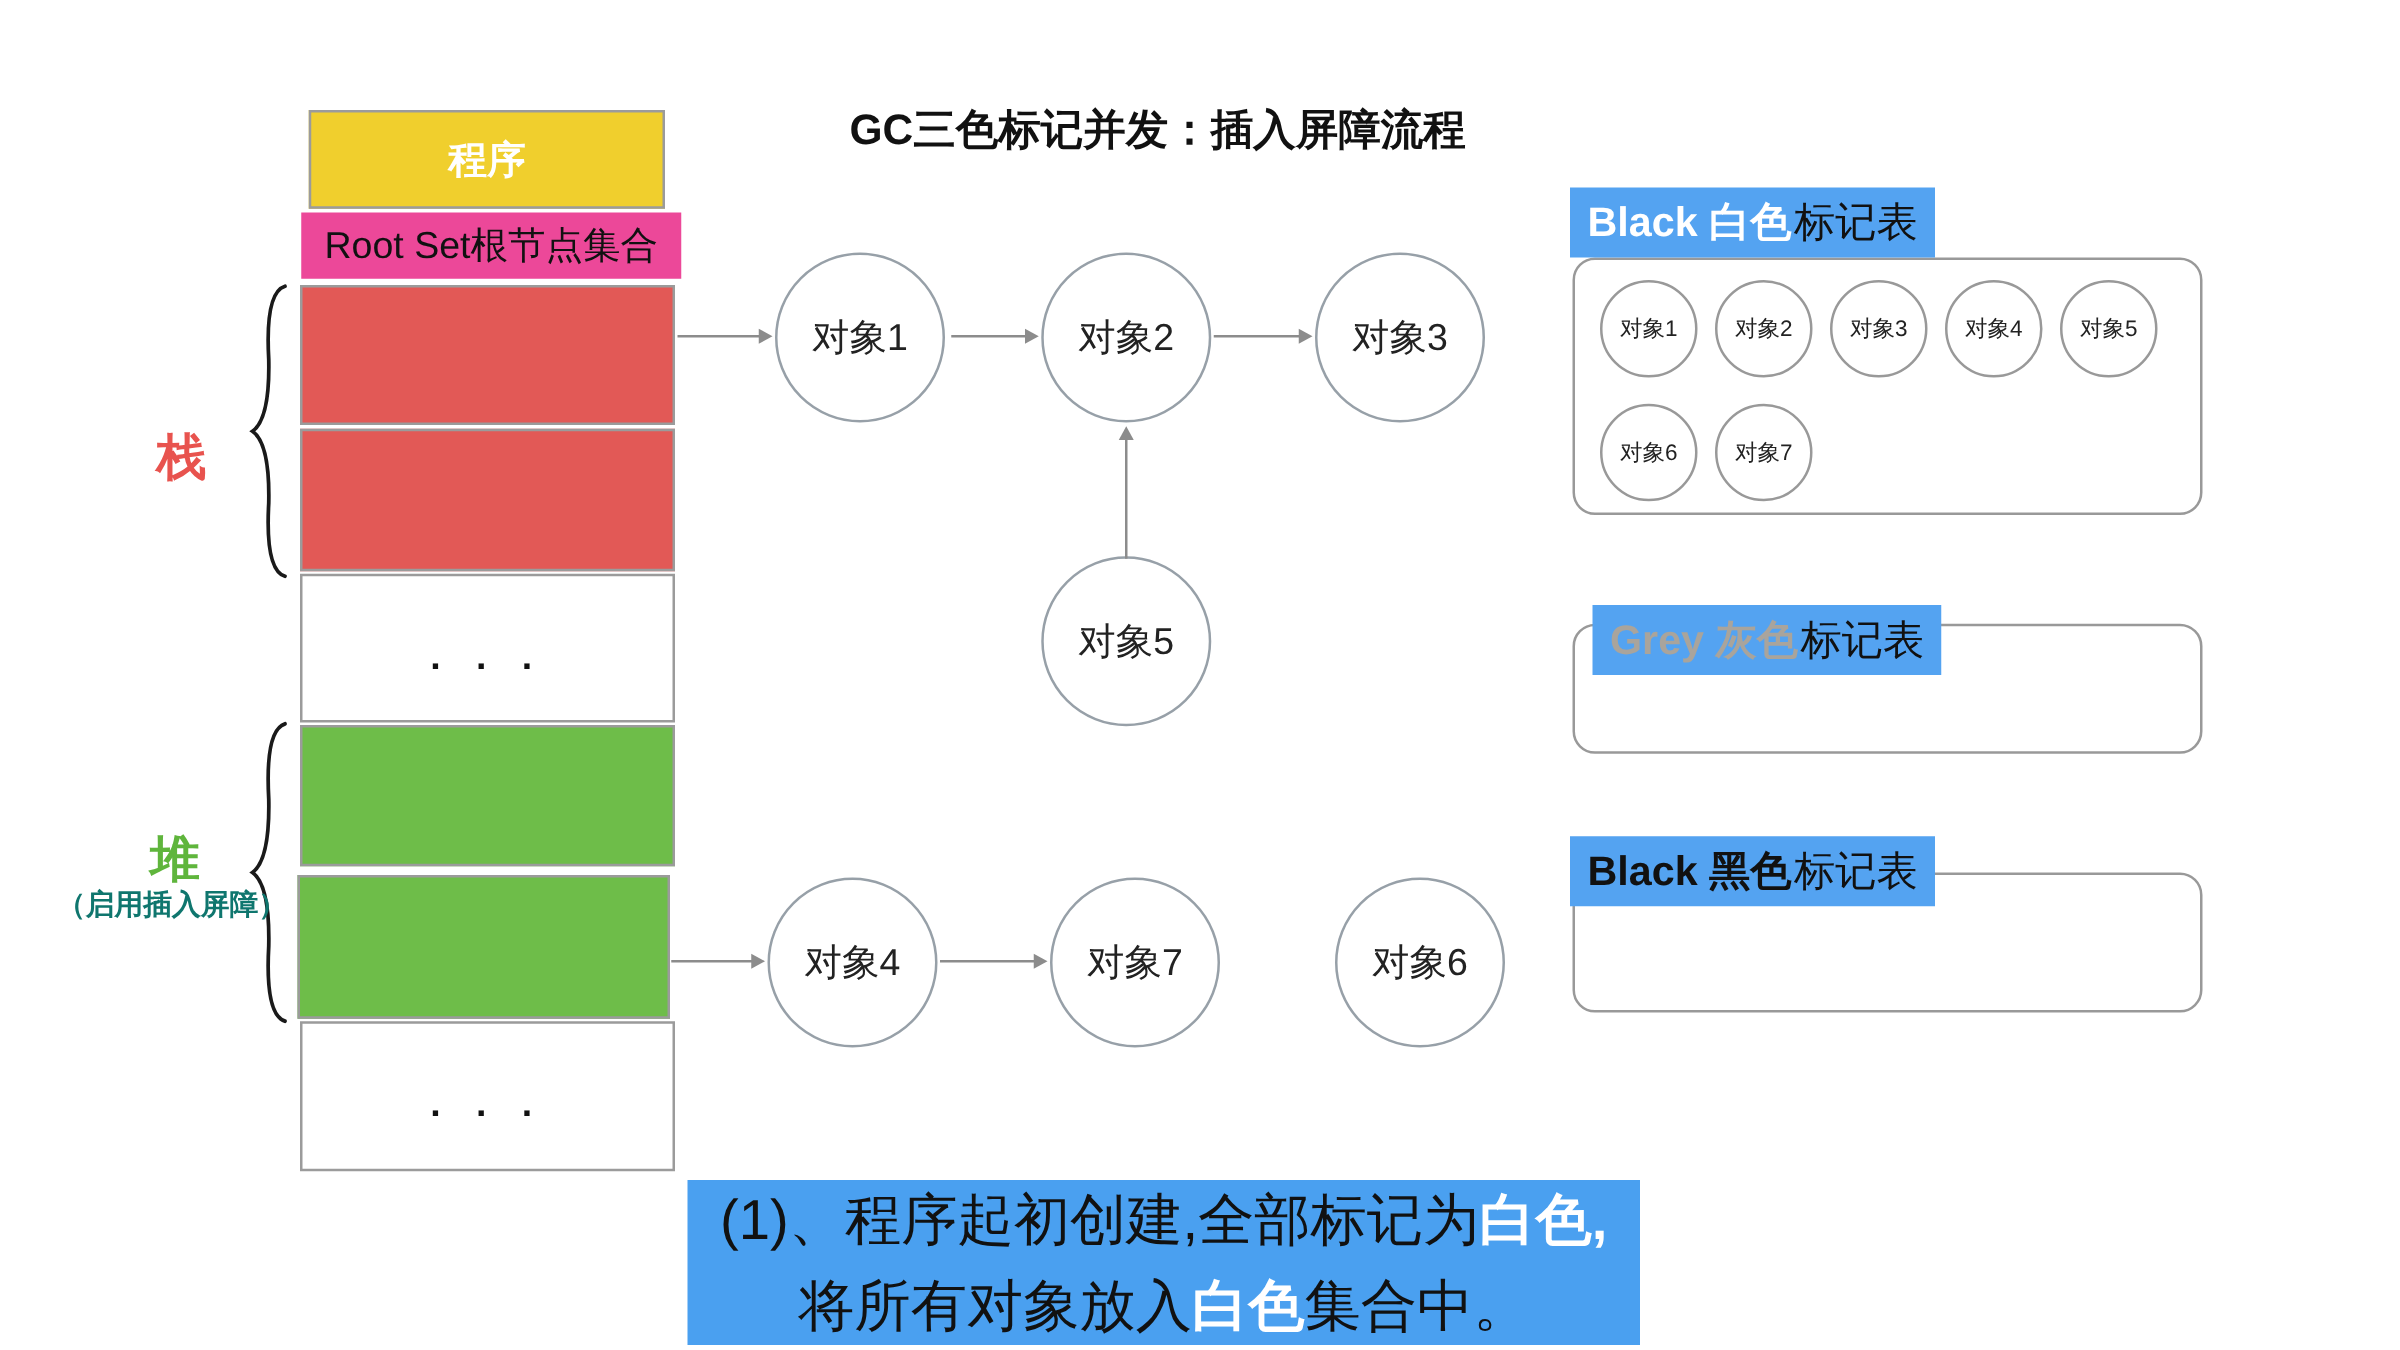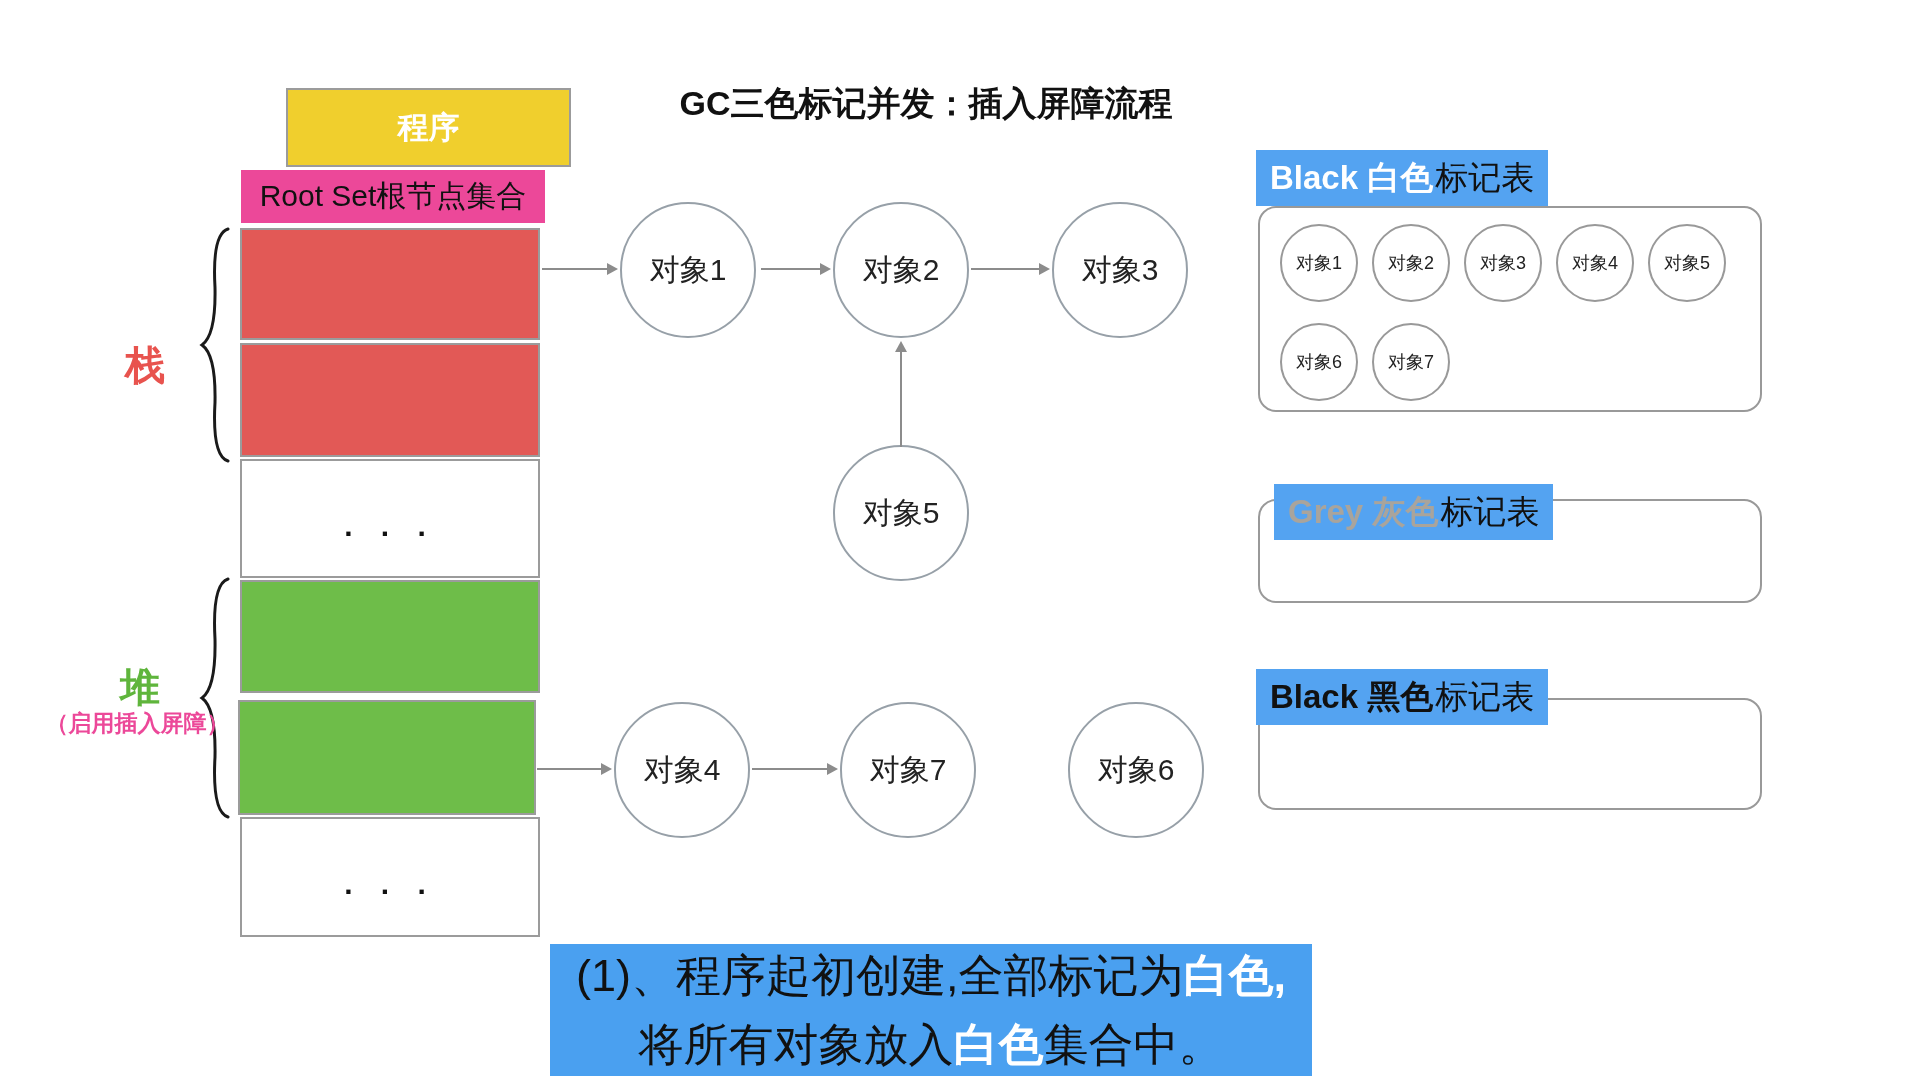--- a/index.html
+++ b/index.html
@@ -8,38 +8,38 @@
     font-family:"Liberation Sans", sans-serif; overflow:hidden; color:#111;
   }
   .title {
     position:absolute; left:0; top:36px; width:1852px; text-align:center;
     font-size:34px; font-weight:bold; color:#111;margin-top:45px;
   }
   
   .membox { position:absolute; box-sizing:border-box; border:2px solid #9b9b9b;
             display:flex; align-items:center; justify-content:center; }
   .program { left:247px; top:88px; width:285px; height:79px; background:#f0cf2d;
-             color:#fff; font-weight:bold; font-size:31px;margin-left:39px; }
+             color:#fff; font-weight:bold; font-size:31px; }
   .rootset { left:241px; top:170px; width:304px; height:53px; background:#ec4899;
              border:none; color:#111; font-size:30px; }
   .redbox   { background:#e25956; }
   .greenbox { background:#6ebd49; }
   .whitebox { background:#ffffff; }
   .r1 { left:240px; top:228px; width:300px; height:112px; }
   .r2 { left:240px; top:343px; width:300px; height:114px; }
   .w1 { left:240px; top:459px; width:300px; height:119px; }
   .g1 { left:240px; top:580px; width:300px; height:113px; }
   .g2 { left:238px; top:700px; width:298px; height:115px; }
   .w2 { left:240px; top:817px; width:300px; height:120px; }
   .dots { font-size:30px; font-weight:bold; letter-spacing:10px; color:#111; padding-top:14px; }
   .brace { position:absolute; }
   .side-label { position:absolute; font-weight:bold; text-align:center; }
   .stack-label { left:100px; top:338px; width:90px; font-size:40px; color:#e8534e; }
   .heap-label  { left:95px;  top:660px; width:90px; font-size:40px; color:#5fb53c; }
-  .heap-note   { left:25px;  top:708px; width:225px; font-size:23px; color:#ec4899; }
+  .heap-note   { left:25px;  top:708px; width:225px; font-size:23px; color:#0f766e; }
   
   .node {
     position:absolute; width:136px; height:136px; border-radius:50%;
     border:2px solid #97a0a8; background:#fff; box-sizing:border-box;
     display:flex; align-items:center; justify-content:center; font-size:30px; color:#222;
   }
   
   .arrow-h { position:absolute; height:2px; background:#8c8c8c; }
   .arrow-h::after { content:""; position:absolute; right:-10px; top:-5px;
     border-left:11px solid #8c8c8c; border-top:6px solid transparent; border-bottom:6px solid transparent; }

